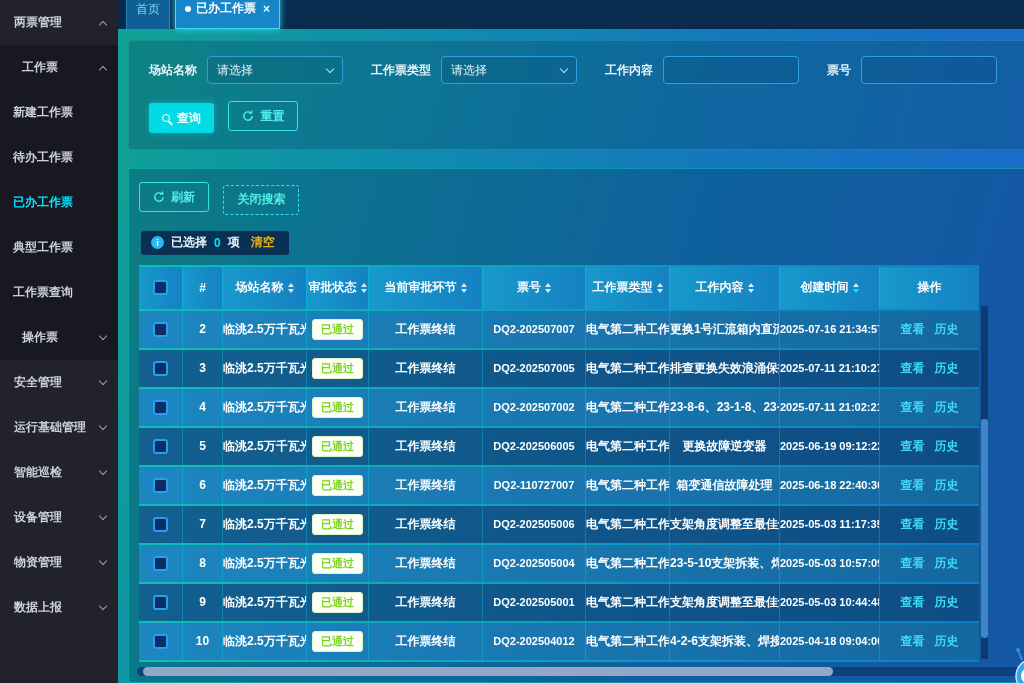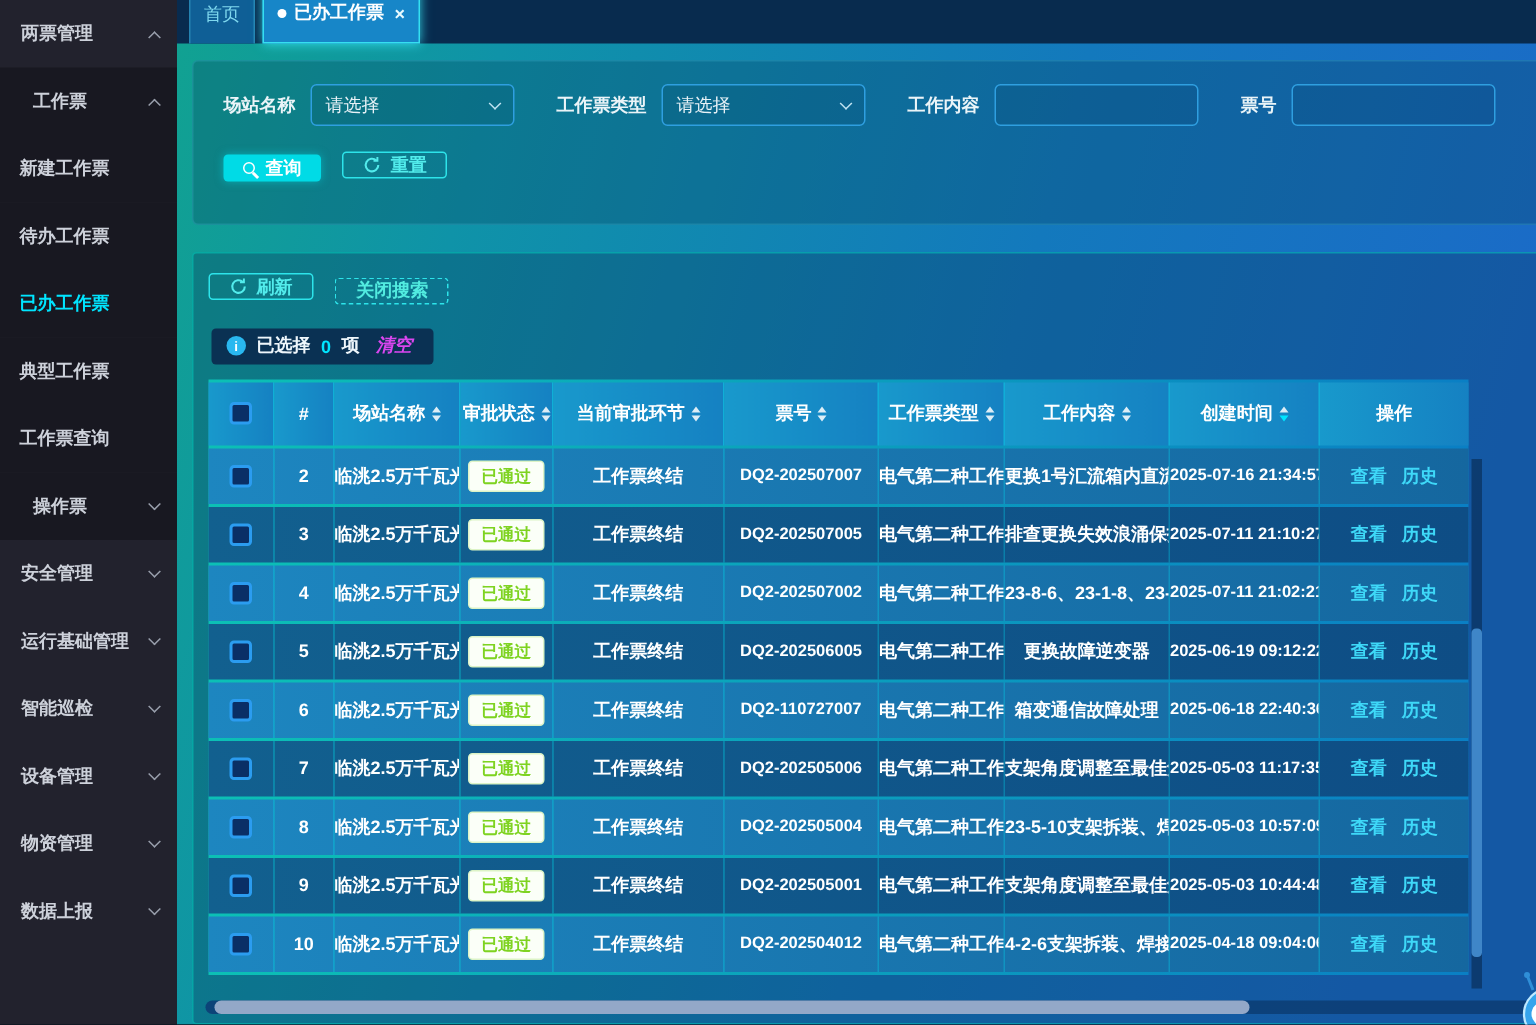--- a/index.html
+++ b/index.html
@@ -38,41 +38,41 @@
     border-radius:4px; padding:15px 16px 0 20px; margin-bottom:18px; }
   .form-row { display:flex; align-items:center; margin-bottom:17px; }
   .field { display:flex; align-items:center; margin-right:28px; }
   .flabel { font-size:12px; font-weight:bold; color:#eaf4f8; margin-right:10px; white-space:nowrap; }
   .sel, .inp { width:136px; height:28px; border:1px solid #2f9fe0; border-radius:4px;
     background:rgba(4,40,70,.12); color:#e8f2f7; font-size:12px; }
   .sel { display:flex; align-items:center; justify-content:space-between; padding:0 9px; cursor:pointer; }
   .sel .chev { border-color:#bfe3f2; margin-top:-2px; }
   input.inp { padding:0 9px; outline:none; }
 
-  .btn { height:18px; display:inline-flex; align-items:center; gap:6px; padding:0 13px;
+  .btn { height:30px; display:inline-flex; align-items:center; gap:6px; padding:0 13px;
     font-size:12px; font-weight:bold; border-radius:3px; cursor:pointer; background:transparent; }
   .btn-query { background:#00dbe6; color:#fff; border:none; box-shadow:0 0 6px rgba(0,220,230,.5); }
   .btn-reset, .btn-refresh { border:1px solid #2de4ea; color:#52ecec; }
   .btn-close-search { border:1px dashed #2de4ea; color:#52ece0; margin-left:10px; }
 
   .icon-search { width:8px; height:8px; border:1.5px solid #fff; border-radius:50%; position:relative; margin-right:1px; }
   .icon-search::after { content:""; position:absolute; width:5px; height:1.5px; background:#fff;
     right:-4px; bottom:-2px; transform:rotate(45deg); }
   .icon-ref { width:12px; height:12px; display:inline-block; }
 
   
   .table-panel { position:relative; height:515px; background:rgba(5,48,83,.30);
     border:1px solid rgba(0,225,200,.45); border-radius:3px; padding:13px 10px 0 10px; }
   .toolbar-row { margin-bottom:16px; }
   .selection-bar { height:24px; display:inline-flex; align-items:center; gap:7px; background:#0a3153;
     border-radius:3px; padding:0 14px 0 10px; font-size:12px; font-weight:bold; color:#eef6fb; margin:0 0 12px 2px; }
   .icon-info { width:13px; height:13px; border-radius:50%; background:#29b8f0; color:#fff;
     font-size:9px; font-weight:bold; display:flex; align-items:center; justify-content:center; font-style:normal; }
   .sel-count { color:#00e5ff; }
-  .clear-link { color:#d946ef; cursor:pointer; margin-left:4px;font-style:italic; }
+  .clear-link { color:#eab308; cursor:pointer; margin-left:4px; }
 
   table { border-collapse:separate; border-spacing:0 2px; width:840px; table-layout:fixed;
     background:linear-gradient(90deg,#0cc0b5,#0a7fc4); margin-top:-2px; }
   th, td { text-align:center; white-space:nowrap; overflow:hidden; font-size:12px;
     border-right:1px solid rgba(0,225,245,.30); }
   th:last-child, td:last-child { border-right:none; }
   thead th { height:42px; color:#fff; font-weight:bold;
     background:linear-gradient(90deg,#1899cc,#1581c2); }
   tbody td { height:37px; color:#fff; font-weight:bold; }
   tr.light { background:linear-gradient(90deg,#1d86c0,#15679f); }

